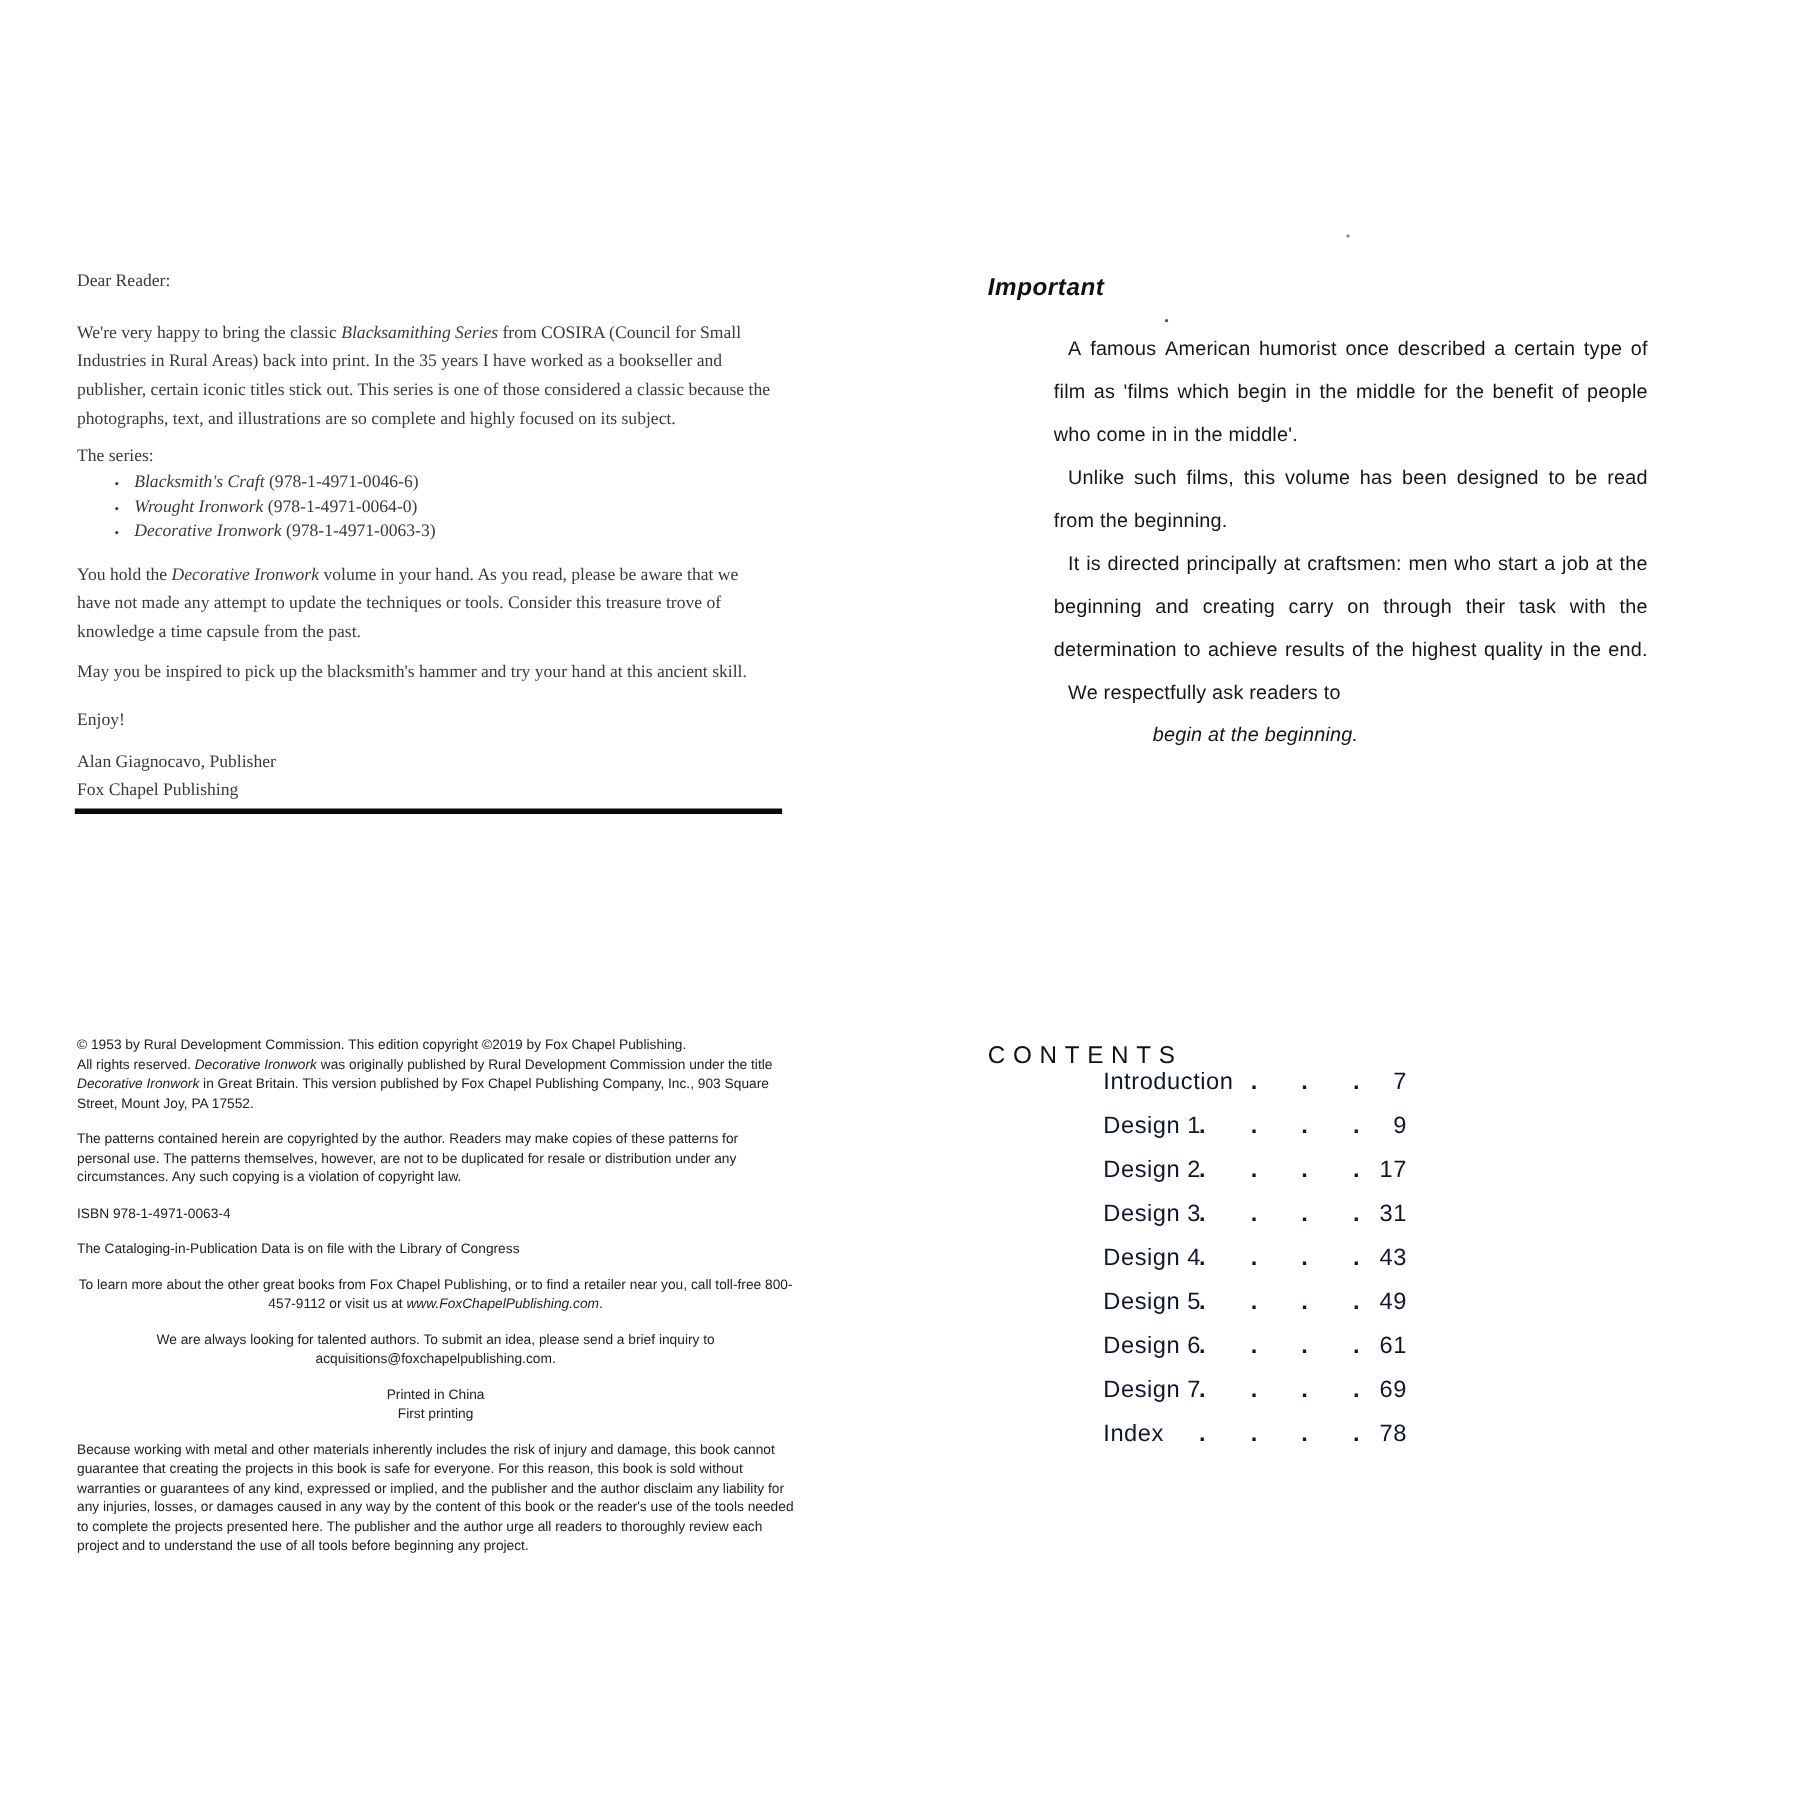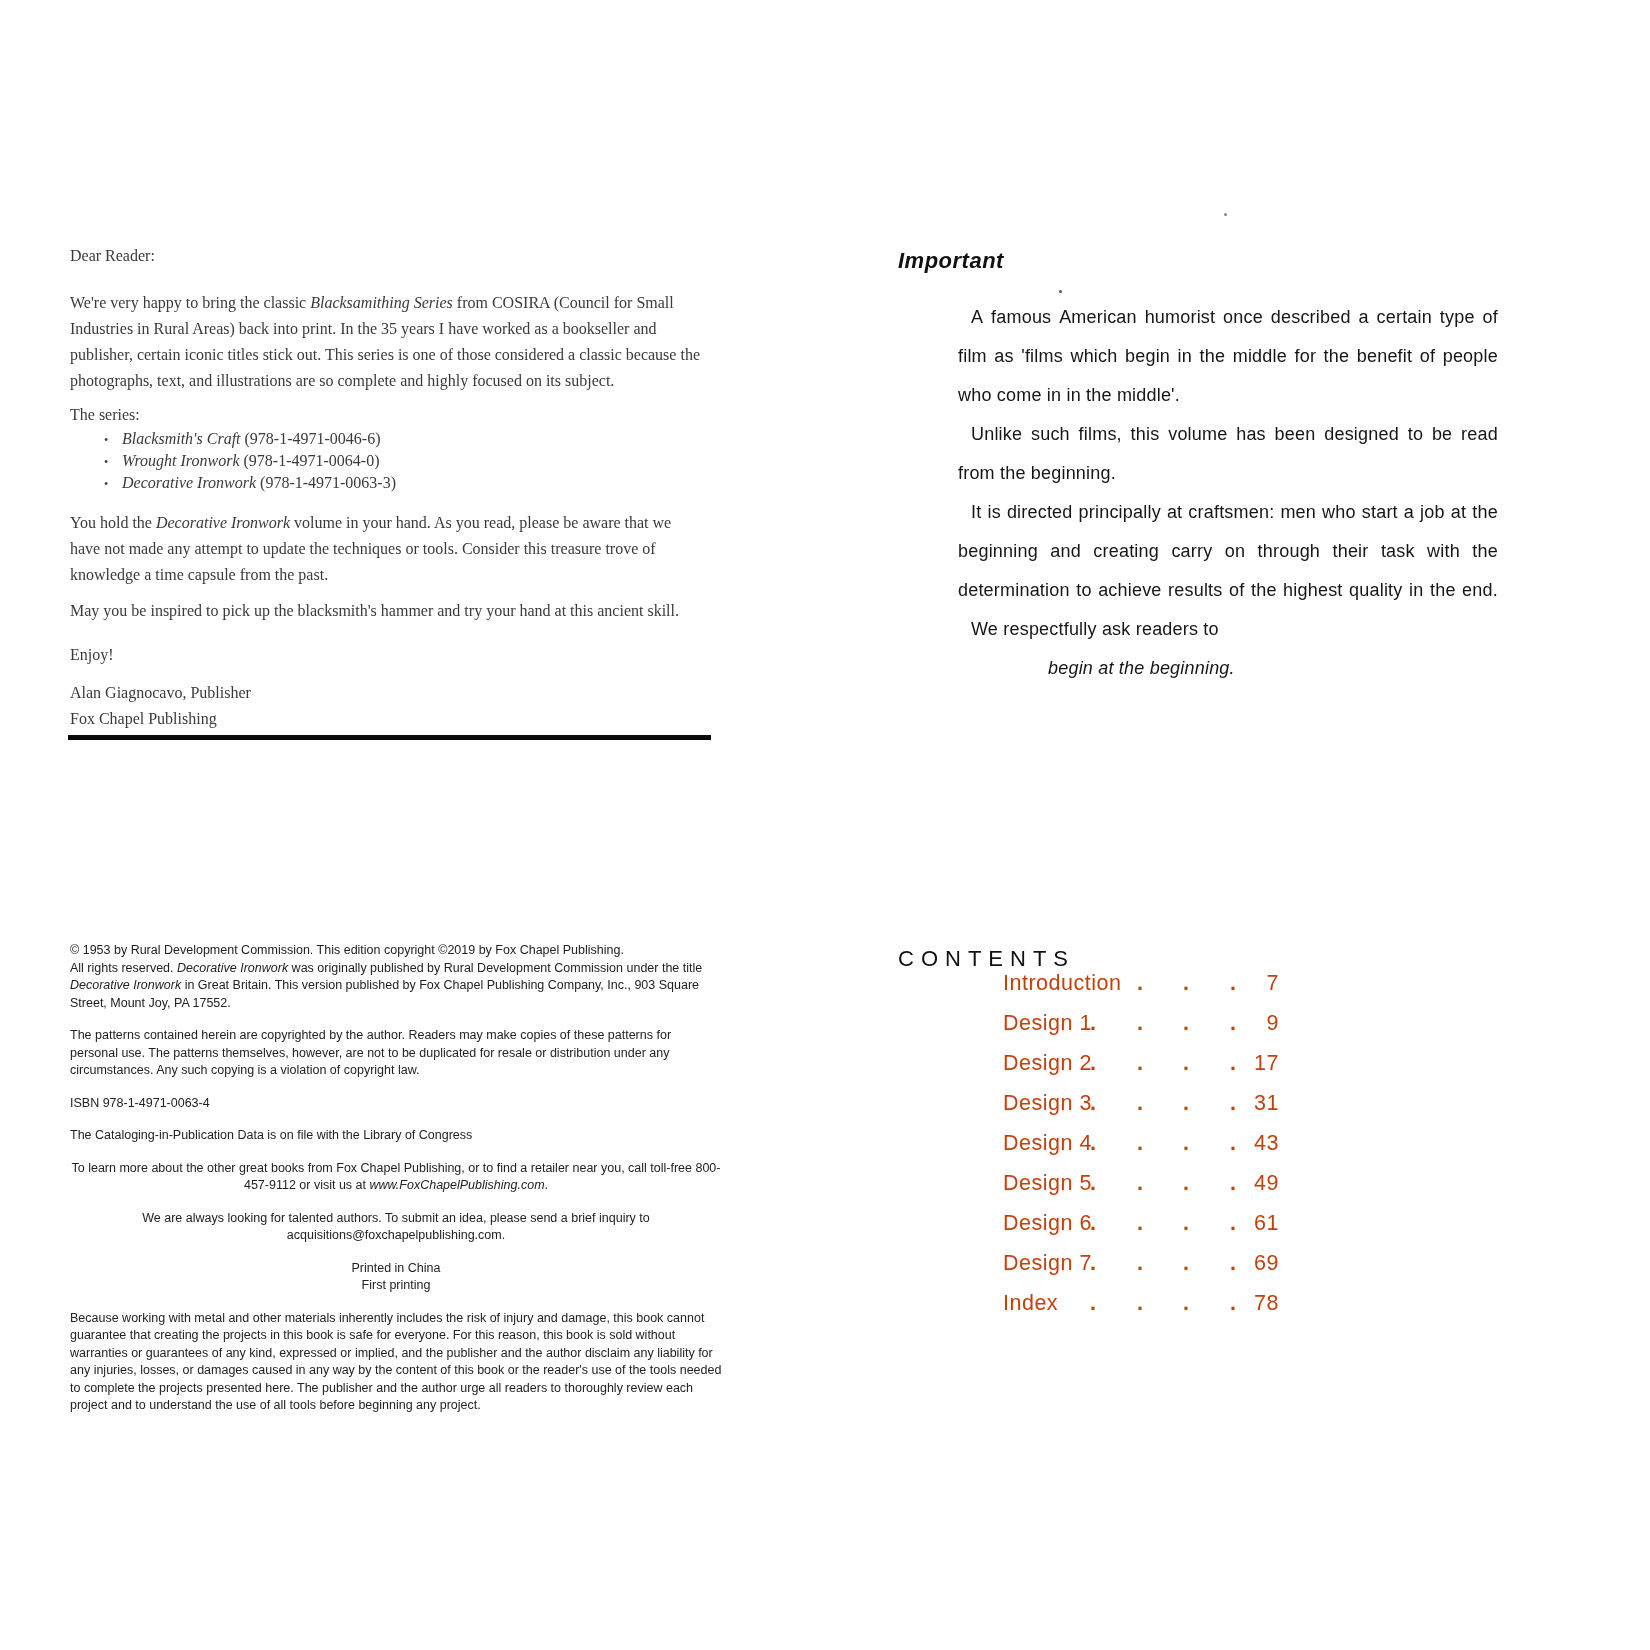--- a/index.html
+++ b/index.html
@@ -39,21 +39,21 @@
   #important-body{position:absolute;left:958px;top:298px;width:540px;color:#161616;}
   .imp-line{height:39px;line-height:39px;font-size:18px;white-space:nowrap;letter-spacing:0.2px;}
   .imp-line.jflex{display:flex;justify-content:space-between;white-space:normal;}
   .imp-line.ind{padding-left:13px;}
   .imp-line.ital{font-style:italic;padding-left:90px;}
   
   #contents-heading{
     position:absolute;left:898px;top:918px;
     font-size:22px;font-weight:normal;color:#111111;letter-spacing:7px;margin-top:28px;
   }
-  #toc{position:absolute;left:1003px;top:963px;width:276px;color:#c2410c;}
+  #toc{position:absolute;left:1003px;top:963px;width:276px;color:#0f172a;}
   .toc-row{position:relative;height:40px;line-height:40px;font-size:21.5px;}
   .toc-label{position:absolute;left:0;letter-spacing:0.5px;white-space:nowrap;}
   .toc-dot{position:absolute;font-weight:bold;}
   .toc-page{position:absolute;right:0;width:46px;text-align:right;letter-spacing:0.5px;}
   
   .speck{position:absolute;background:#555;border-radius:50%;}
   #speck1{left:1224px;top:213px;width:3px;height:3px;background:#888;}
   #speck2{left:1059px;top:290px;width:3px;height:3px;}
 </style>
 </head>

